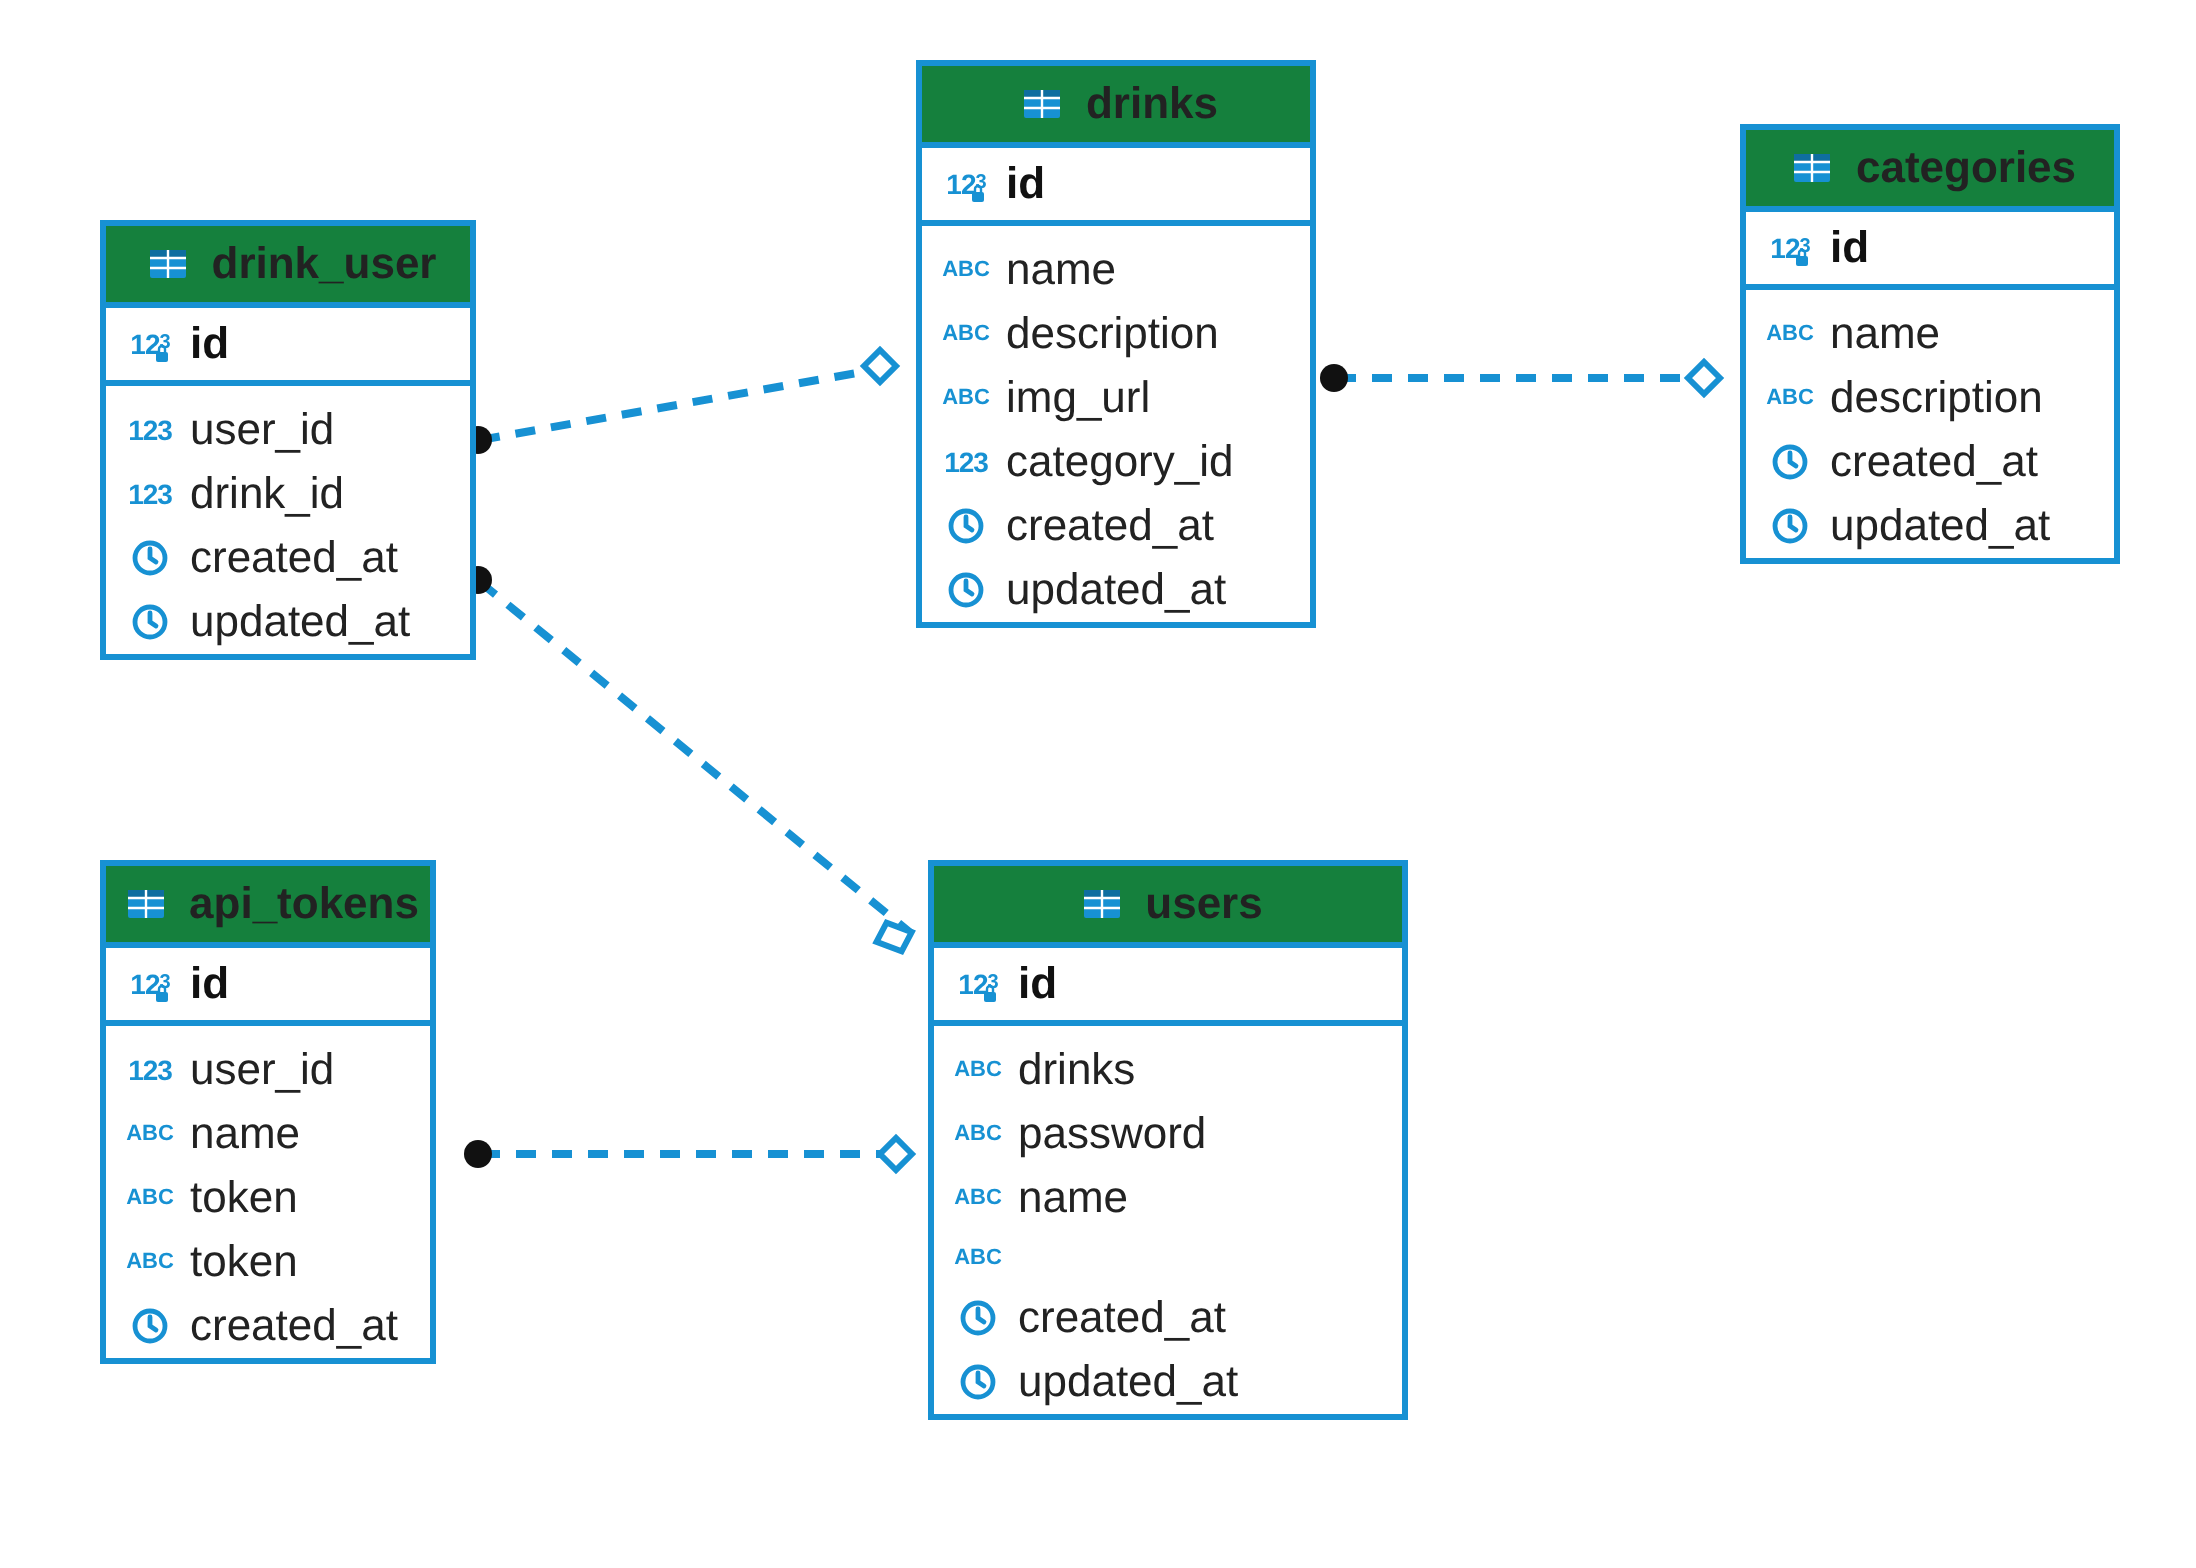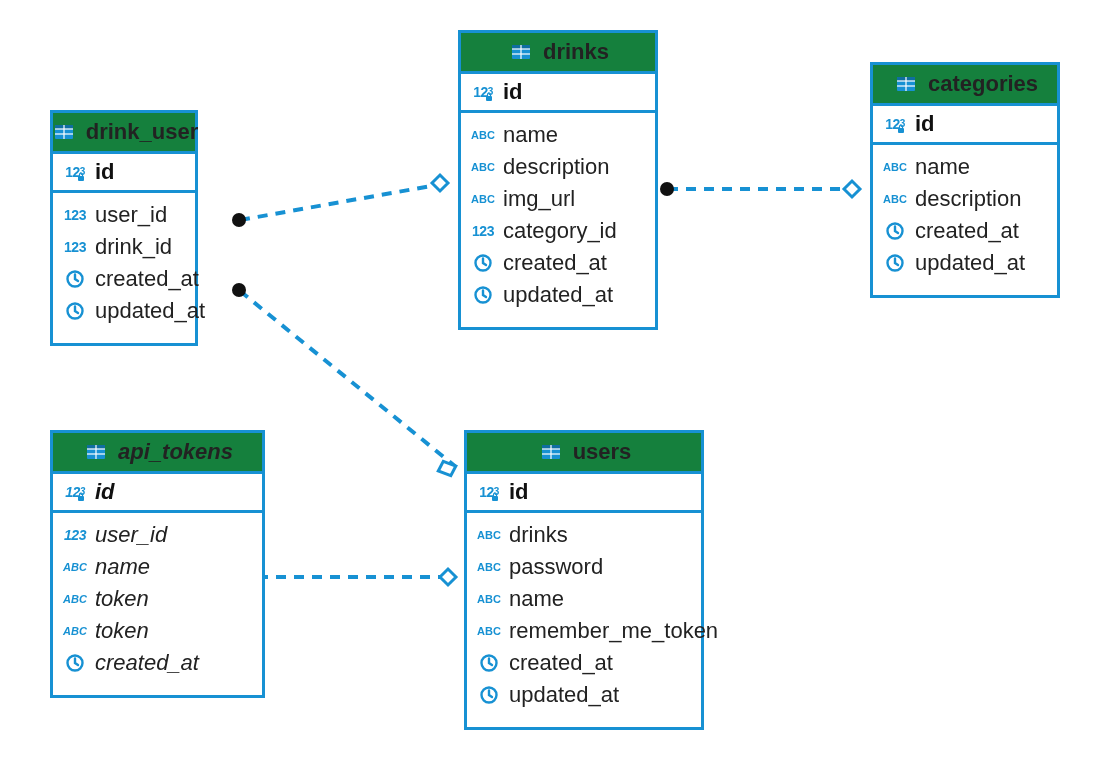--- a/index.html
+++ b/index.html
@@ -39,21 +39,21 @@
     border-bottom: 3px solid #1791d3;
     padding: 5px 10px 5px 8px;
     font-weight: 700;
     font-size: 22px;
     display: flex;
     align-items: center;
     gap: 6px;
     color: #111;
   }
   .table-body {
-    padding: 6px 10px 16px 8px;
+    padding: 6px 10px 0 8px;
   }
   .col-row {
     display: flex;
     align-items: center;
     gap: 6px;
     font-size: 22px;
     color: #222;
     padding: 3px 0;
   }
   .type-icon {
@@ -86,21 +86,21 @@
   <line x1="240" y1="291" x2="456" y2="467" stroke="#1791d3" stroke-width="4" stroke-dasharray="10 8"></line>
   <circle cx="239" cy="290" r="7" fill="#111"></circle>
   <polygon points="456,467 444,461 438,470 450,476" fill="#fff" stroke="#1791d3" stroke-width="3" transform="rotate(-6 447 468)"></polygon>
 
   <line x1="240" y1="577" x2="456" y2="577" stroke="#1791d3" stroke-width="4" stroke-dasharray="10 8"></line>
   <circle cx="239" cy="577" r="7" fill="#111"></circle>
   <polygon points="456,577 448,569 440,577 448,585" fill="#fff" stroke="#1791d3" stroke-width="3"></polygon>
 </svg>
 
 <div id="tables-root">
-  <div class="table" style="left: 50px; top: 110px; width: 148px;">
+  <div class="table" style="left: 50px; top: 110px; width: 188px;">
     <div class="table-header">
       <span class="type-icon">
         <svg width="20" height="16" viewBox="0 0 20 16">
           <rect x="1" y="1" width="18" height="14" rx="1" fill="#1791d3"></rect>
           <rect x="1" y="1" width="18" height="4" fill="#0f6ea0"></rect>
           <line x1="10" y1="1" x2="10" y2="15" stroke="#fff" stroke-width="1.2"></line>
           <line x1="1" y1="5" x2="19" y2="5" stroke="#fff" stroke-width="1.2"></line>
           <line x1="1" y1="10" x2="19" y2="10" stroke="#fff" stroke-width="1.2"></line>
         </svg>
       </span>
@@ -250,21 +250,21 @@
             <svg width="20" height="20" viewBox="0 0 20 20">
               <circle cx="10" cy="10" r="7.5" fill="none" stroke="#1791d3" stroke-width="2.4"></circle>
               <path d="M10 5.5 V10 L13 12" fill="none" stroke="#1791d3" stroke-width="2.4" stroke-linecap="round"></path>
             </svg>
           </span>
           <span>updated_at</span>
         </div>
       </div>
   </div>
 
-  <div class="table" style="left: 50px; top: 430px; width: 215px; font-style: italic;">
+  <div class="table" style="left: 50px; top: 430px; width: 168px;">
     <div class="table-header">
       <span class="type-icon">
         <svg width="20" height="16" viewBox="0 0 20 16">
           <rect x="1" y="1" width="18" height="14" rx="1" fill="#1791d3"></rect>
           <rect x="1" y="1" width="18" height="4" fill="#0f6ea0"></rect>
           <line x1="10" y1="1" x2="10" y2="15" stroke="#fff" stroke-width="1.2"></line>
           <line x1="1" y1="5" x2="19" y2="5" stroke="#fff" stroke-width="1.2"></line>
           <line x1="1" y1="10" x2="19" y2="10" stroke="#fff" stroke-width="1.2"></line>
         </svg>
       </span>
@@ -338,21 +338,20 @@
         <div class="col-row">
           <span class="type-icon abc-icon">ABC</span>
           <span>password</span>
         </div>
         <div class="col-row">
           <span class="type-icon abc-icon">ABC</span>
           <span>name</span>
         </div>
         <div class="col-row">
           <span class="type-icon abc-icon">ABC</span>
-          <span>remember_me_token</span>
         </div>
         <div class="col-row">
           <span class="type-icon clock-icon">
             <svg width="20" height="20" viewBox="0 0 20 20">
               <circle cx="10" cy="10" r="7.5" fill="none" stroke="#1791d3" stroke-width="2.4"></circle>
               <path d="M10 5.5 V10 L13 12" fill="none" stroke="#1791d3" stroke-width="2.4" stroke-linecap="round"></path>
             </svg>
           </span>
           <span>created_at</span>
         </div>

